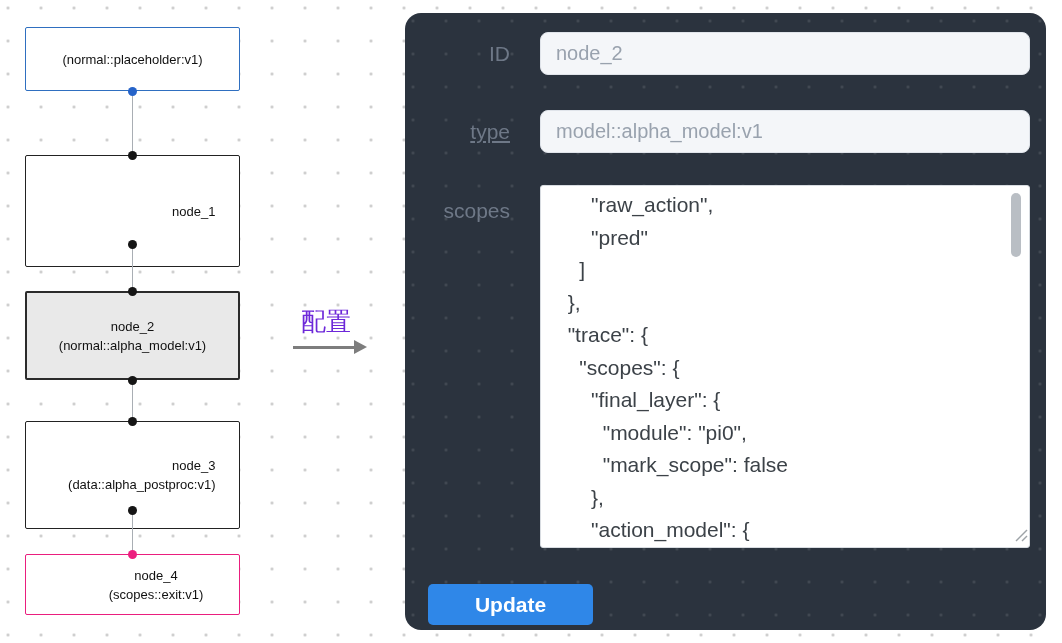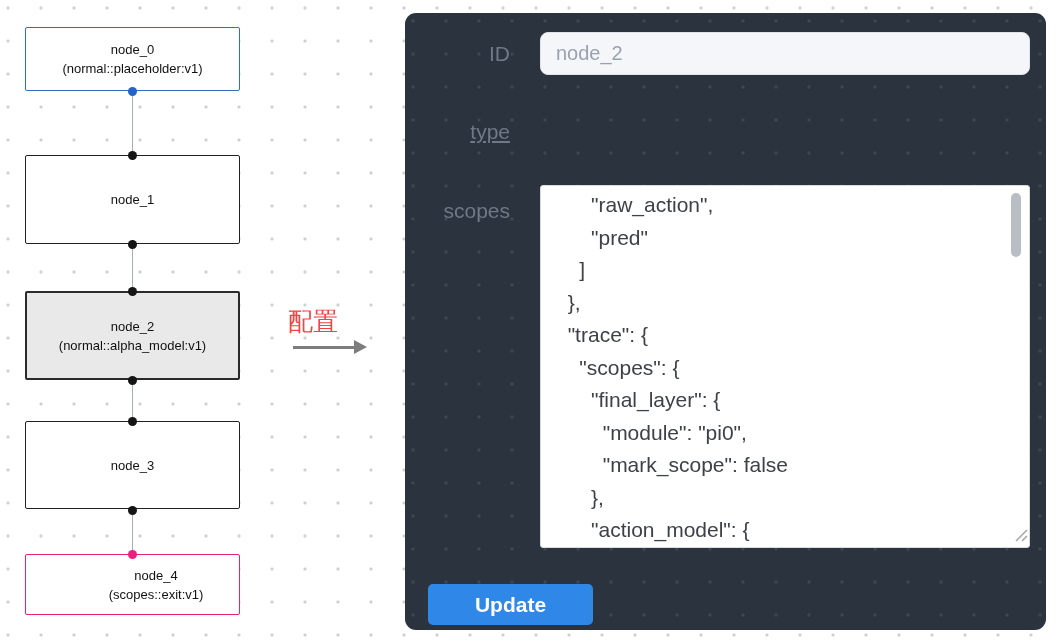--- a/index.html
+++ b/index.html
@@ -28,62 +28,62 @@
     text-align: center;
     color: #111111;
     font-size: 13px;
   }
   .node-text { width: 166px; word-break: break-all; line-height: 19px; }
   .node--input    { border-color: #2f6fc0; }
   .node--selected { background: #e9e9e9; border: 2px solid #2b2b2b; }
   .node--output   { border-color: #ea1e7e; padding-left: 47px; }
 
   #node0 { top: 27px;  height: 64px; }
-  #node1 { top: 155px; height: 89px; }
+  #node1 { top: 155px; height: 112px; text-align: right; }
   #node2 { top: 291px; height: 89px; }
-  #node3 { top: 421px; height: 88px; }
+  #node3 { top: 421px; height: 108px; text-align: right; }
   #node4 { top: 554px; height: 61px; }
 
   .edge { position: absolute; left: 131.5px; width: 1px; background: #a9aeb4; }
   #edge0 { top: 91px;  height: 64px; }
   #edge1 { top: 244px; height: 47px; }
   #edge2 { top: 380px; height: 41px; }
   #edge3 { top: 510px; height: 44px; }
 
   .port { position: absolute; left: 127.5px; width: 9px; height: 9px; border-radius: 50%; background: #151515; }
   .port--blue { background: #2563c9; }
   .port--pink { background: #ec1f7f; }
   #p0b { top: 86.5px; }
   #p1t { top: 150.5px; } #p1b { top: 239.5px; }
   #p2t { top: 286.5px; } #p2b { top: 375.5px; }
   #p3t { top: 416.5px; } #p3b { top: 505.5px; }
   #p4t { top: 549.5px; }
 
   
   .transition-label {
     position: absolute; left: 288px; top: 305px; width: 76px;
-    font-size: 25px; color: #ef4444;
+    text-align: center; font-size: 25px; color: #6d28d9;
   }
   .arrow-shaft { position: absolute; left: 293px; top: 345.5px; width: 62px; height: 3px; background: #7d7d7d; }
   .arrow-head {
     position: absolute; left: 354px; top: 340px;
     width: 0; height: 0;
     border-left: 13px solid #7d7d7d;
     border-top: 7px solid transparent;
     border-bottom: 7px solid transparent;
   }
 
   
   .panel {
     position: absolute; left: 405px; top: 13px; width: 641px; height: 617px;
     background-color: #2b333e;
     background-image: radial-gradient(circle, rgba(255,255,255,0.12) 1.3px, transparent 1.5px);
     background-size: 33px 33px;
     background-position: -8.5px -8.5px;
-    border-radius: 11px;
+    border-radius: 16px;
   }
   .panel-label {
     position: absolute; left: 5px; width: 100px;
     text-align: right; font-size: 21px; color: #6e7887;
   }
   #label-id     { top: 29px; }
   #label-type   { top: 107px; text-decoration: underline; }
   #label-config { top: 186px; }
 
   .panel-input {
@@ -130,38 +130,38 @@
     cursor: pointer;
   }
 </style>
 </head>
 <body>
 
 <div>
 
   <div class="flow-node node--input" id="node0">
     <div class="node-text">
-      <div>node_0</div>
       <div>(normal::placeholder:v1)</div>
     </div>
   </div>
   <div class="flow-node" id="node1">
     <div class="node-text">
       <div>node_1</div>
     </div>
   </div>
   <div class="flow-node node--selected" id="node2">
     <div class="node-text">
       <div>node_2</div>
       <div>(normal::alpha_model:v1)</div>
     </div>
   </div>
   <div class="flow-node" id="node3">
     <div class="node-text">
       <div>node_3</div>
+      <div>(data::alpha_postproc:v1)</div>
     </div>
   </div>
   <div class="flow-node node--output" id="node4">
     <div class="node-text">
       <div>node_4</div>
       <div>(scopes::exit:v1)</div>
     </div>
   </div>
 
   <div class="edge" id="edge0"></div>
@@ -180,20 +180,21 @@
 
   <div class="transition-label">配置</div>
   <div class="arrow-shaft"></div>
   <div class="arrow-head"></div>
 
   <div class="panel">
     <div class="panel-label" id="label-id">ID</div>
     <input class="panel-input" id="input-id" type="text" value="node_2" style="">
 
     <div class="panel-label" id="label-type">type</div>
+    <input class="panel-input" id="input-type" type="text" value="model::alpha_model:v1" style="">
 
     <div class="panel-label" id="label-config">scopes</div>
     <textarea class="config-textarea" spellcheck="false" style="">      "raw_action",
       "pred"
     ]
   },
   "trace": {
     "scopes": {
       "final_layer": {
         "module": "pi0",

